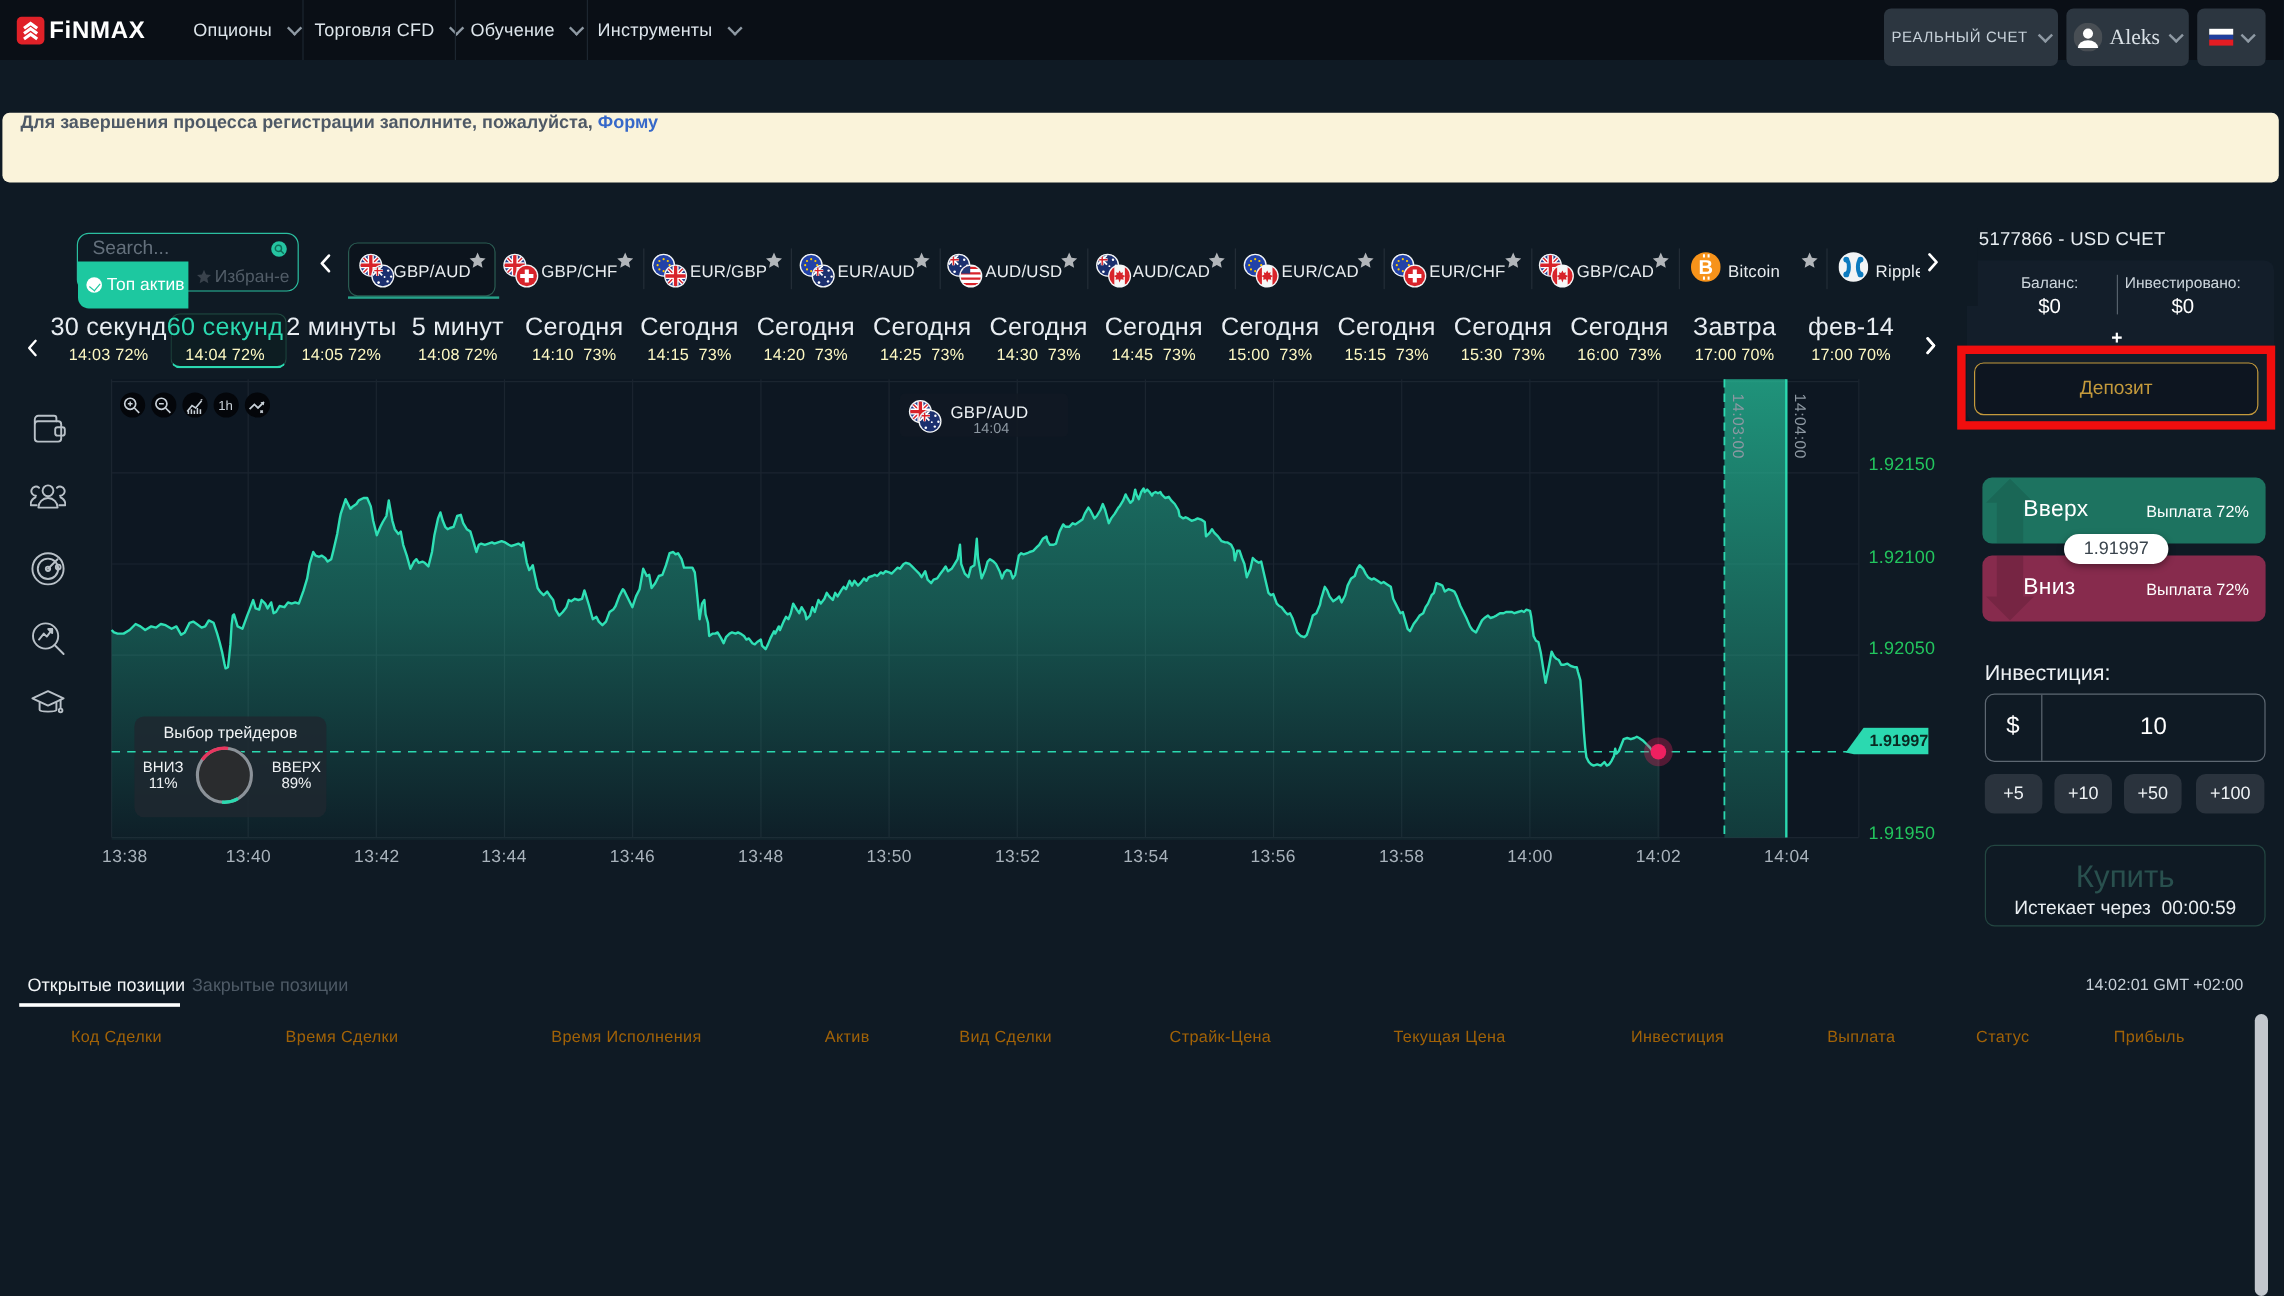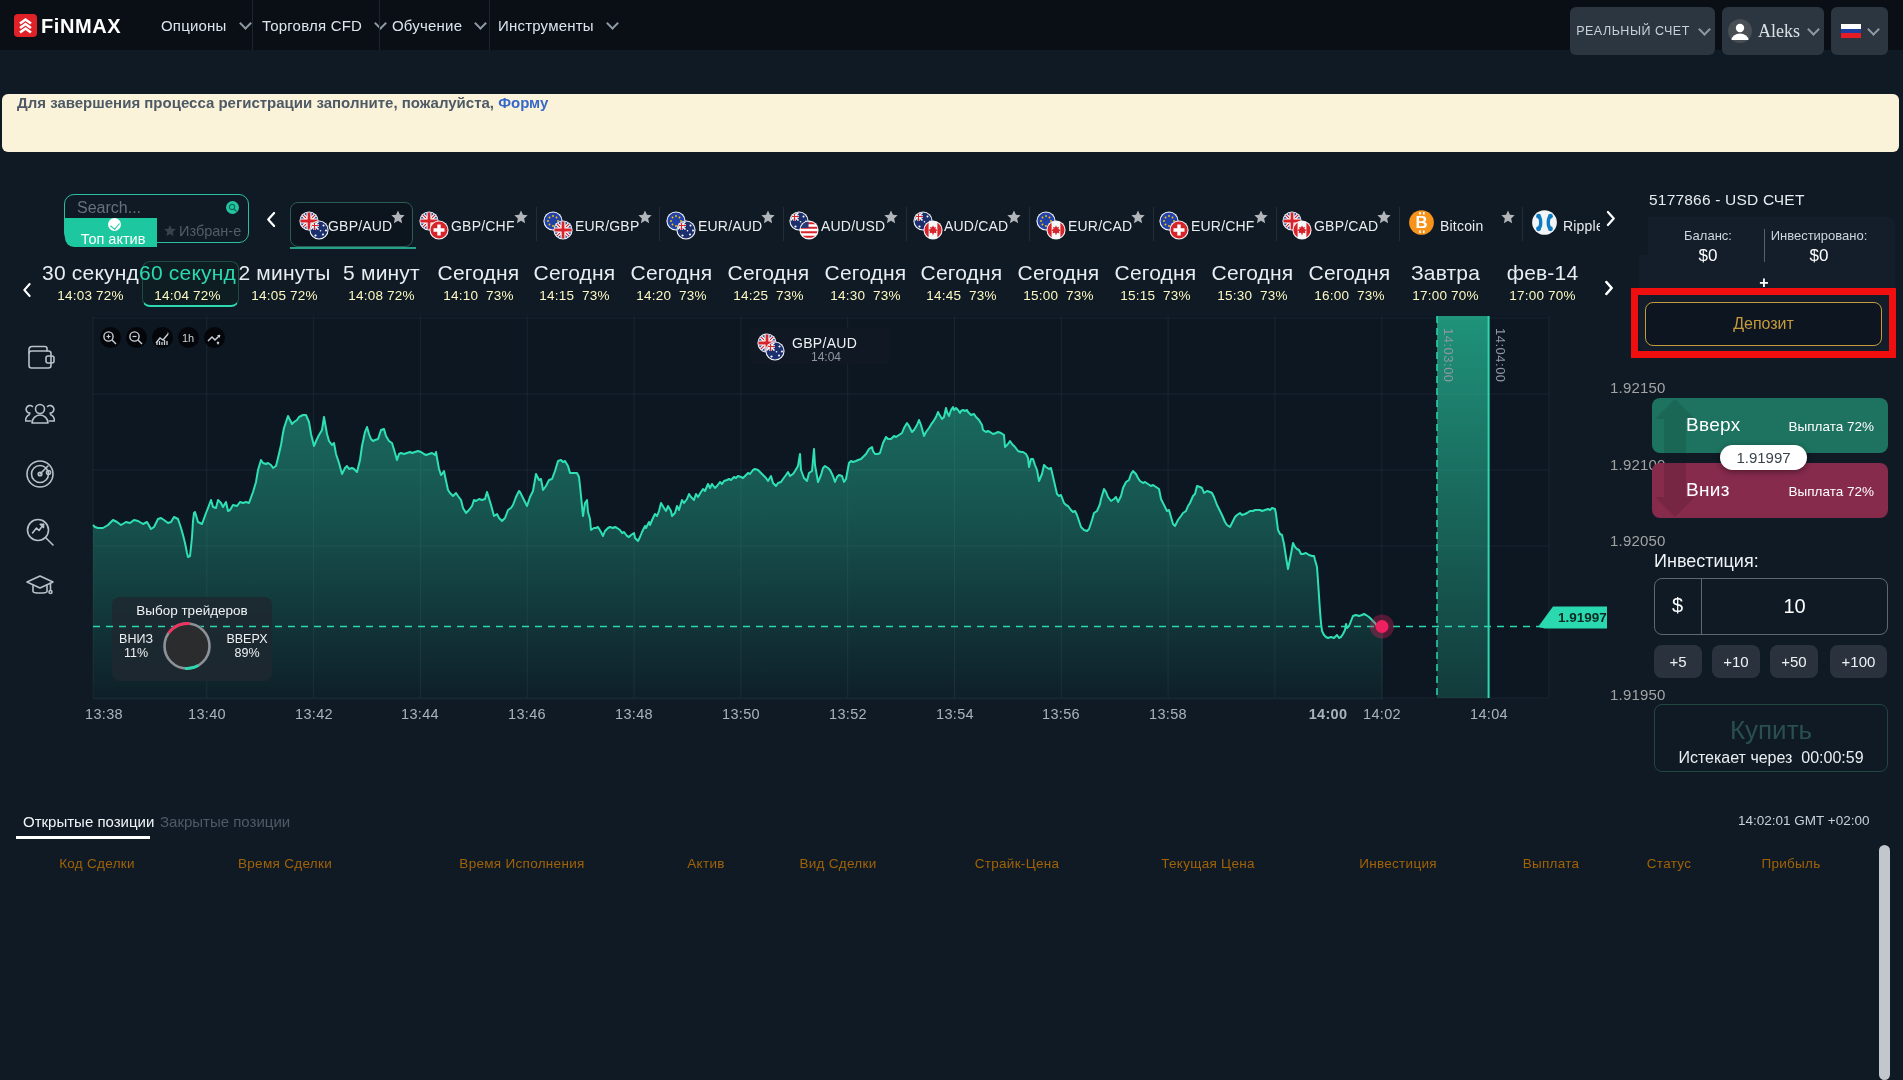--- a/index.html
+++ b/index.html
@@ -5,21 +5,21 @@
 html,body{margin:0;padding:0;width:1903px;height:1080px;background:#0f1a24;overflow:hidden;font-family:"Liberation Sans",sans-serif;}
 .abs{position:absolute;}
 .chev{display:inline-block;width:7px;height:7px;border-right:2px solid #8f9aa4;border-bottom:2px solid #8f9aa4;transform:rotate(45deg);}
 .navsep{position:absolute;top:0;width:1px;height:50px;background:#1d2630;}
 .navitem{position:absolute;top:0;height:50px;display:flex;align-items:center;color:#dde5eb;font-size:15px;letter-spacing:.2px;}
 .topbtn{position:absolute;top:7px;height:48px;background:#2c3640;border-radius:6px;display:flex;align-items:center;justify-content:center;color:#c7d1d9;}
 .ttab{position:absolute;top:261px;width:97px;text-align:center;}
 .ttab .l1{font-size:21px;color:#e8edf2;letter-spacing:.2px;}
 .ttab .l2{font-size:13.5px;color:#fef9c3;margin-top:3px;letter-spacing:.2px;}
 .hdr{position:absolute;top:856px;font-size:13.5px;color:#a16207;letter-spacing:.3px;transform:translateX(-50%);white-space:nowrap;}
-.plabel{position:absolute;left:1610px;font-size:15px;color:#a3a3a3;letter-spacing:.2px;}
+.plabel{position:absolute;left:1557px;font-size:15px;color:#22c55e;letter-spacing:.2px;}
 .xlabel{position:absolute;top:706px;font-size:14.5px;color:#a9b3bc;transform:translateX(-50%);letter-spacing:.3px;}
 .vlabel{position:absolute;writing-mode:vertical-rl;font-size:13px;color:#8d98a2;letter-spacing:.5px;}
 </style>
 </head>
 <body>
 
 <svg class="abs" style="left:0;top:0;" width="1903" height="1080" viewBox="0 0 1903 1080">
 <defs>
 <linearGradient id="areag" x1="0" y1="316" x2="0" y2="700" gradientUnits="userSpaceOnUse">
 <stop offset="0" stop-color="#2bd9b0" stop-opacity="0.52"></stop>
@@ -84,21 +84,21 @@
 <span style="margin-left:15px;font-size:15px;color:#4e5966;">Для завершения процесса регистрации заполните, пожалуйста, <a style="color:#3668c9;">Форму</a></span>
 </div>
 
 <div class="abs" style="left:64px;top:194px;width:185px;height:49px;border:1.5px solid #2bbfa0;border-radius:10px;box-sizing:border-box;"></div>
 <div class="abs" style="left:77px;top:199px;font-size:16px;color:#64707c;">Search...</div>
 <div class="abs" style="left:226px;top:201px;width:13px;height:13px;border-radius:50%;background:#25c4a1;"></div>
 <svg class="abs" style="left:228px;top:203px;" width="10" height="10" viewBox="0 0 10 10">
     <circle cx="4" cy="4" r="2.6" fill="none" stroke="#0d6e58" stroke-width="1.2"></circle>
     <path d="M6 6l2.5 2.5" stroke="#0d6e58" stroke-width="1.2"></path>
   </svg>
-<div class="abs" style="left:65px;top:218px;width:92px;height:29px;background:#1dc8a0;border-radius:0 0 0 9px;display:flex;align-items:center;flex-direction:column;">
+<div class="abs" style="left:65px;top:218px;width:92px;height:39px;background:#1dc8a0;border-radius:0 0 0 9px;display:flex;align-items:center;">
 <span style="margin-left:7px;width:13px;height:13px;border-radius:50%;background:#fff;display:inline-block;position:relative;">
       <span style="position:absolute;left:3.5px;top:2.5px;width:5px;height:7px;border-right:1.8px solid #1dc8a0;border-bottom:1.8px solid #1dc8a0;transform:rotate(40deg);display:block;"></span>
     </span>
 <span style="margin-left:4px;font-size:14.5px;color:#fff;">Топ актив</span>
 </div>
 <div class="abs" style="left:157px;top:218px;width:91px;height:25px;display:flex;align-items:center;">
 <svg width="14" height="14" viewBox="-8 -8 16 16" style="margin-left:6px;">
       <path d="M0-7L1.94-2.67 6.66-2.16 3.14 1.02 4.11 5.66 0 3.3-4.11 5.66-3.14 1.02-6.66-2.16-1.94-2.67Z" fill="#39424c"></path>
     </svg>
 <span style="margin-left:2px;font-size:14.5px;color:#525d68;">Избран-е</span>
@@ -430,21 +430,21 @@
 <div class="xlabel" style="left:207px;">13:40</div>
 <div class="xlabel" style="left:314px;">13:42</div>
 <div class="xlabel" style="left:420px;">13:44</div>
 <div class="xlabel" style="left:527px;">13:46</div>
 <div class="xlabel" style="left:634px;">13:48</div>
 <div class="xlabel" style="left:741px;">13:50</div>
 <div class="xlabel" style="left:848px;">13:52</div>
 <div class="xlabel" style="left:955px;">13:54</div>
 <div class="xlabel" style="left:1061px;">13:56</div>
 <div class="xlabel" style="left:1168px;">13:58</div>
-<div class="xlabel" style="left:1328px;font-weight:bold;">14:00</div>
+<div class="xlabel" style="left:1275px;">14:00</div>
 <div class="xlabel" style="left:1382px;">14:02</div>
 <div class="xlabel" style="left:1489px;">14:04</div>
 <svg class="abs" style="left:25px;top:342px;" width="30" height="30" viewBox="0 0 30 30">
     <g fill="none" stroke="#b9c1c8" stroke-width="1.6" stroke-linejoin="round" stroke-linecap="round">
       <rect x="4" y="9" width="22" height="17" rx="2.5"></rect>
       <path d="M22 9V6.5a2 2 0 0 0-2-2H7a3 3 0 0 0-3 3V11"></path>
       <rect x="21" y="14" width="8" height="7" rx="2"></rect>
     </g>
   </svg>
 <svg class="abs" style="left:25px;top:397px;" width="30" height="30" viewBox="0 0 30 30">

